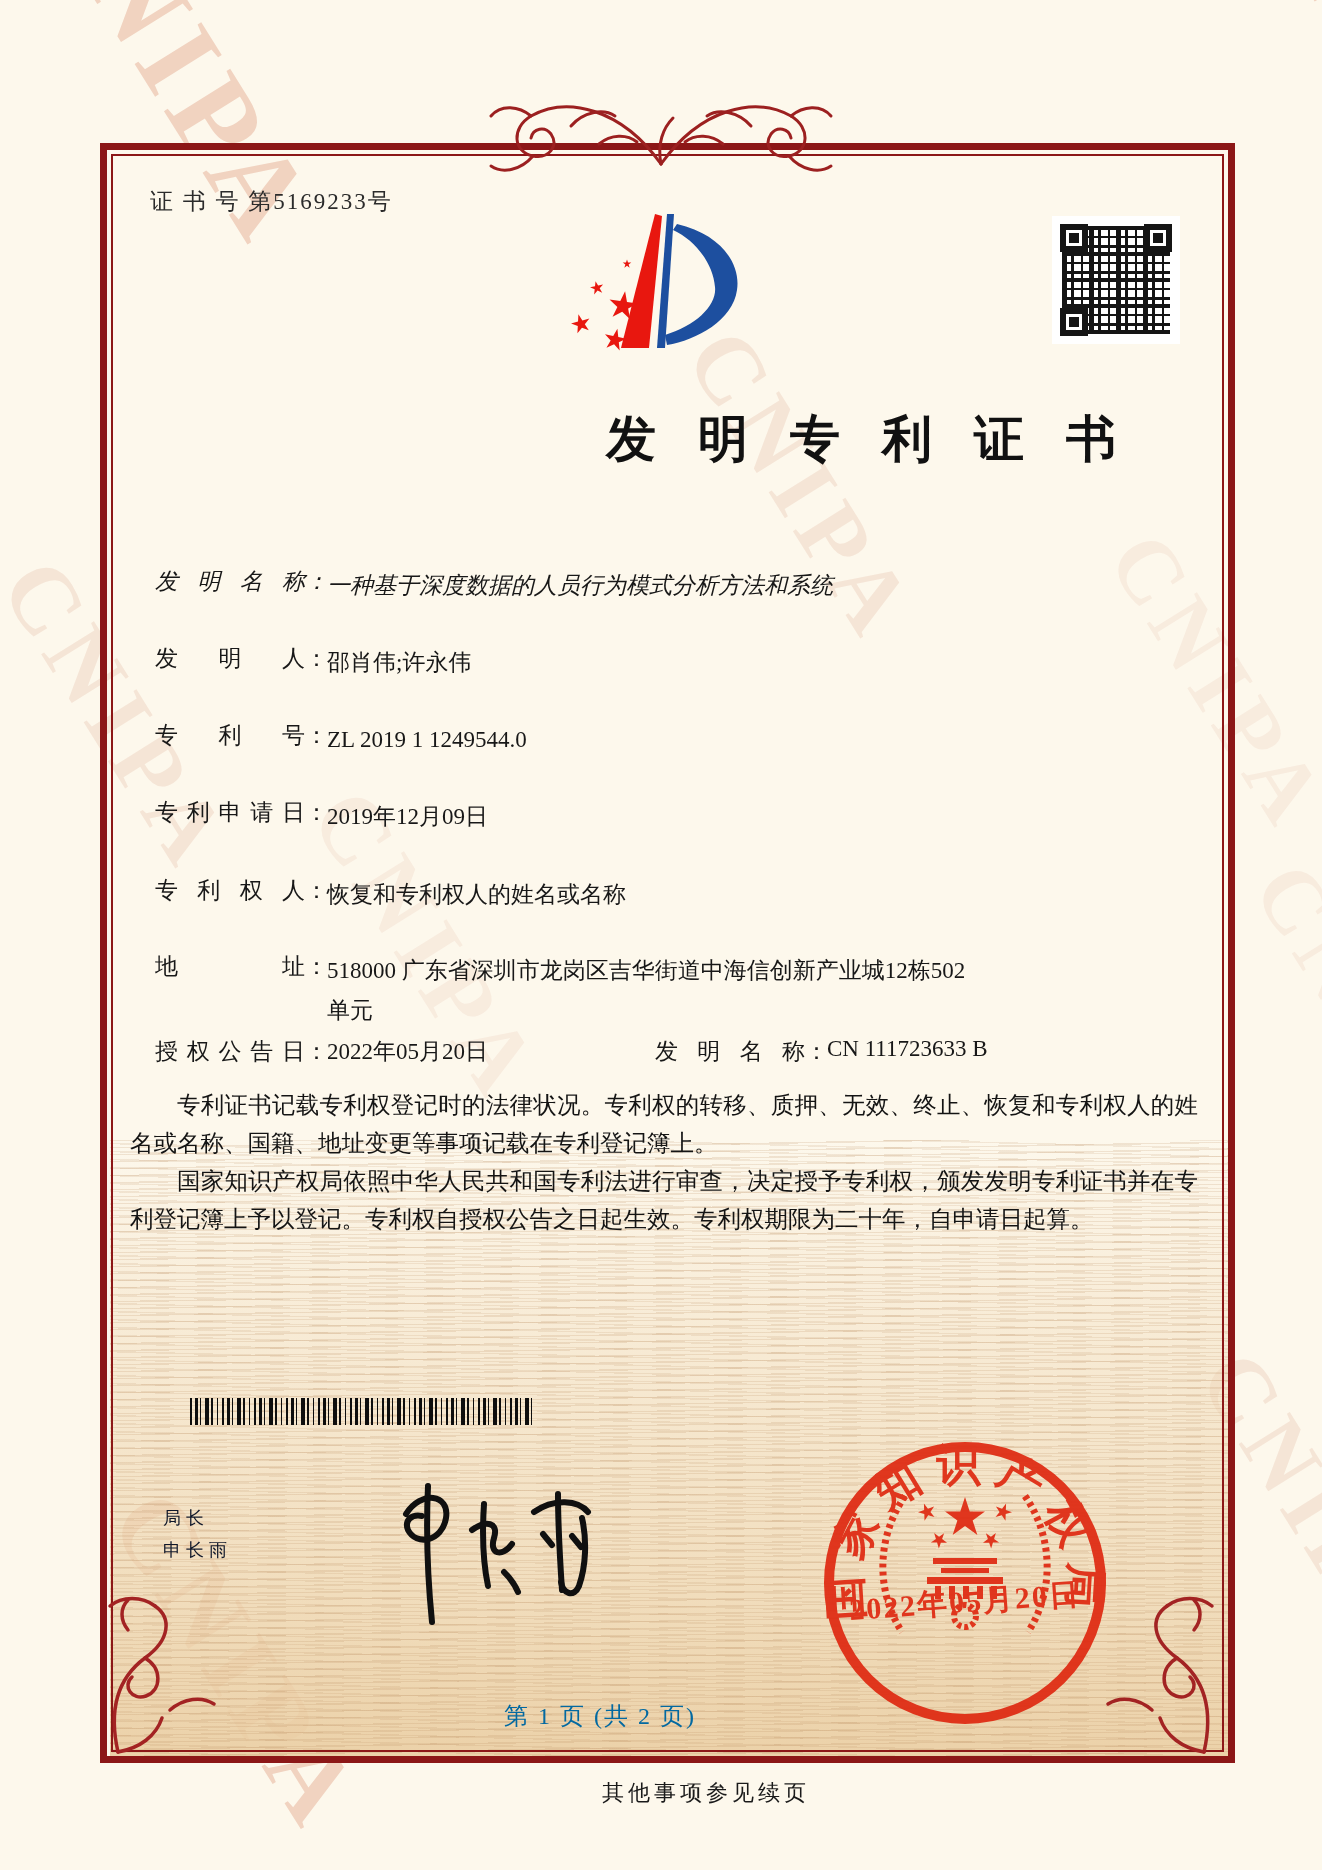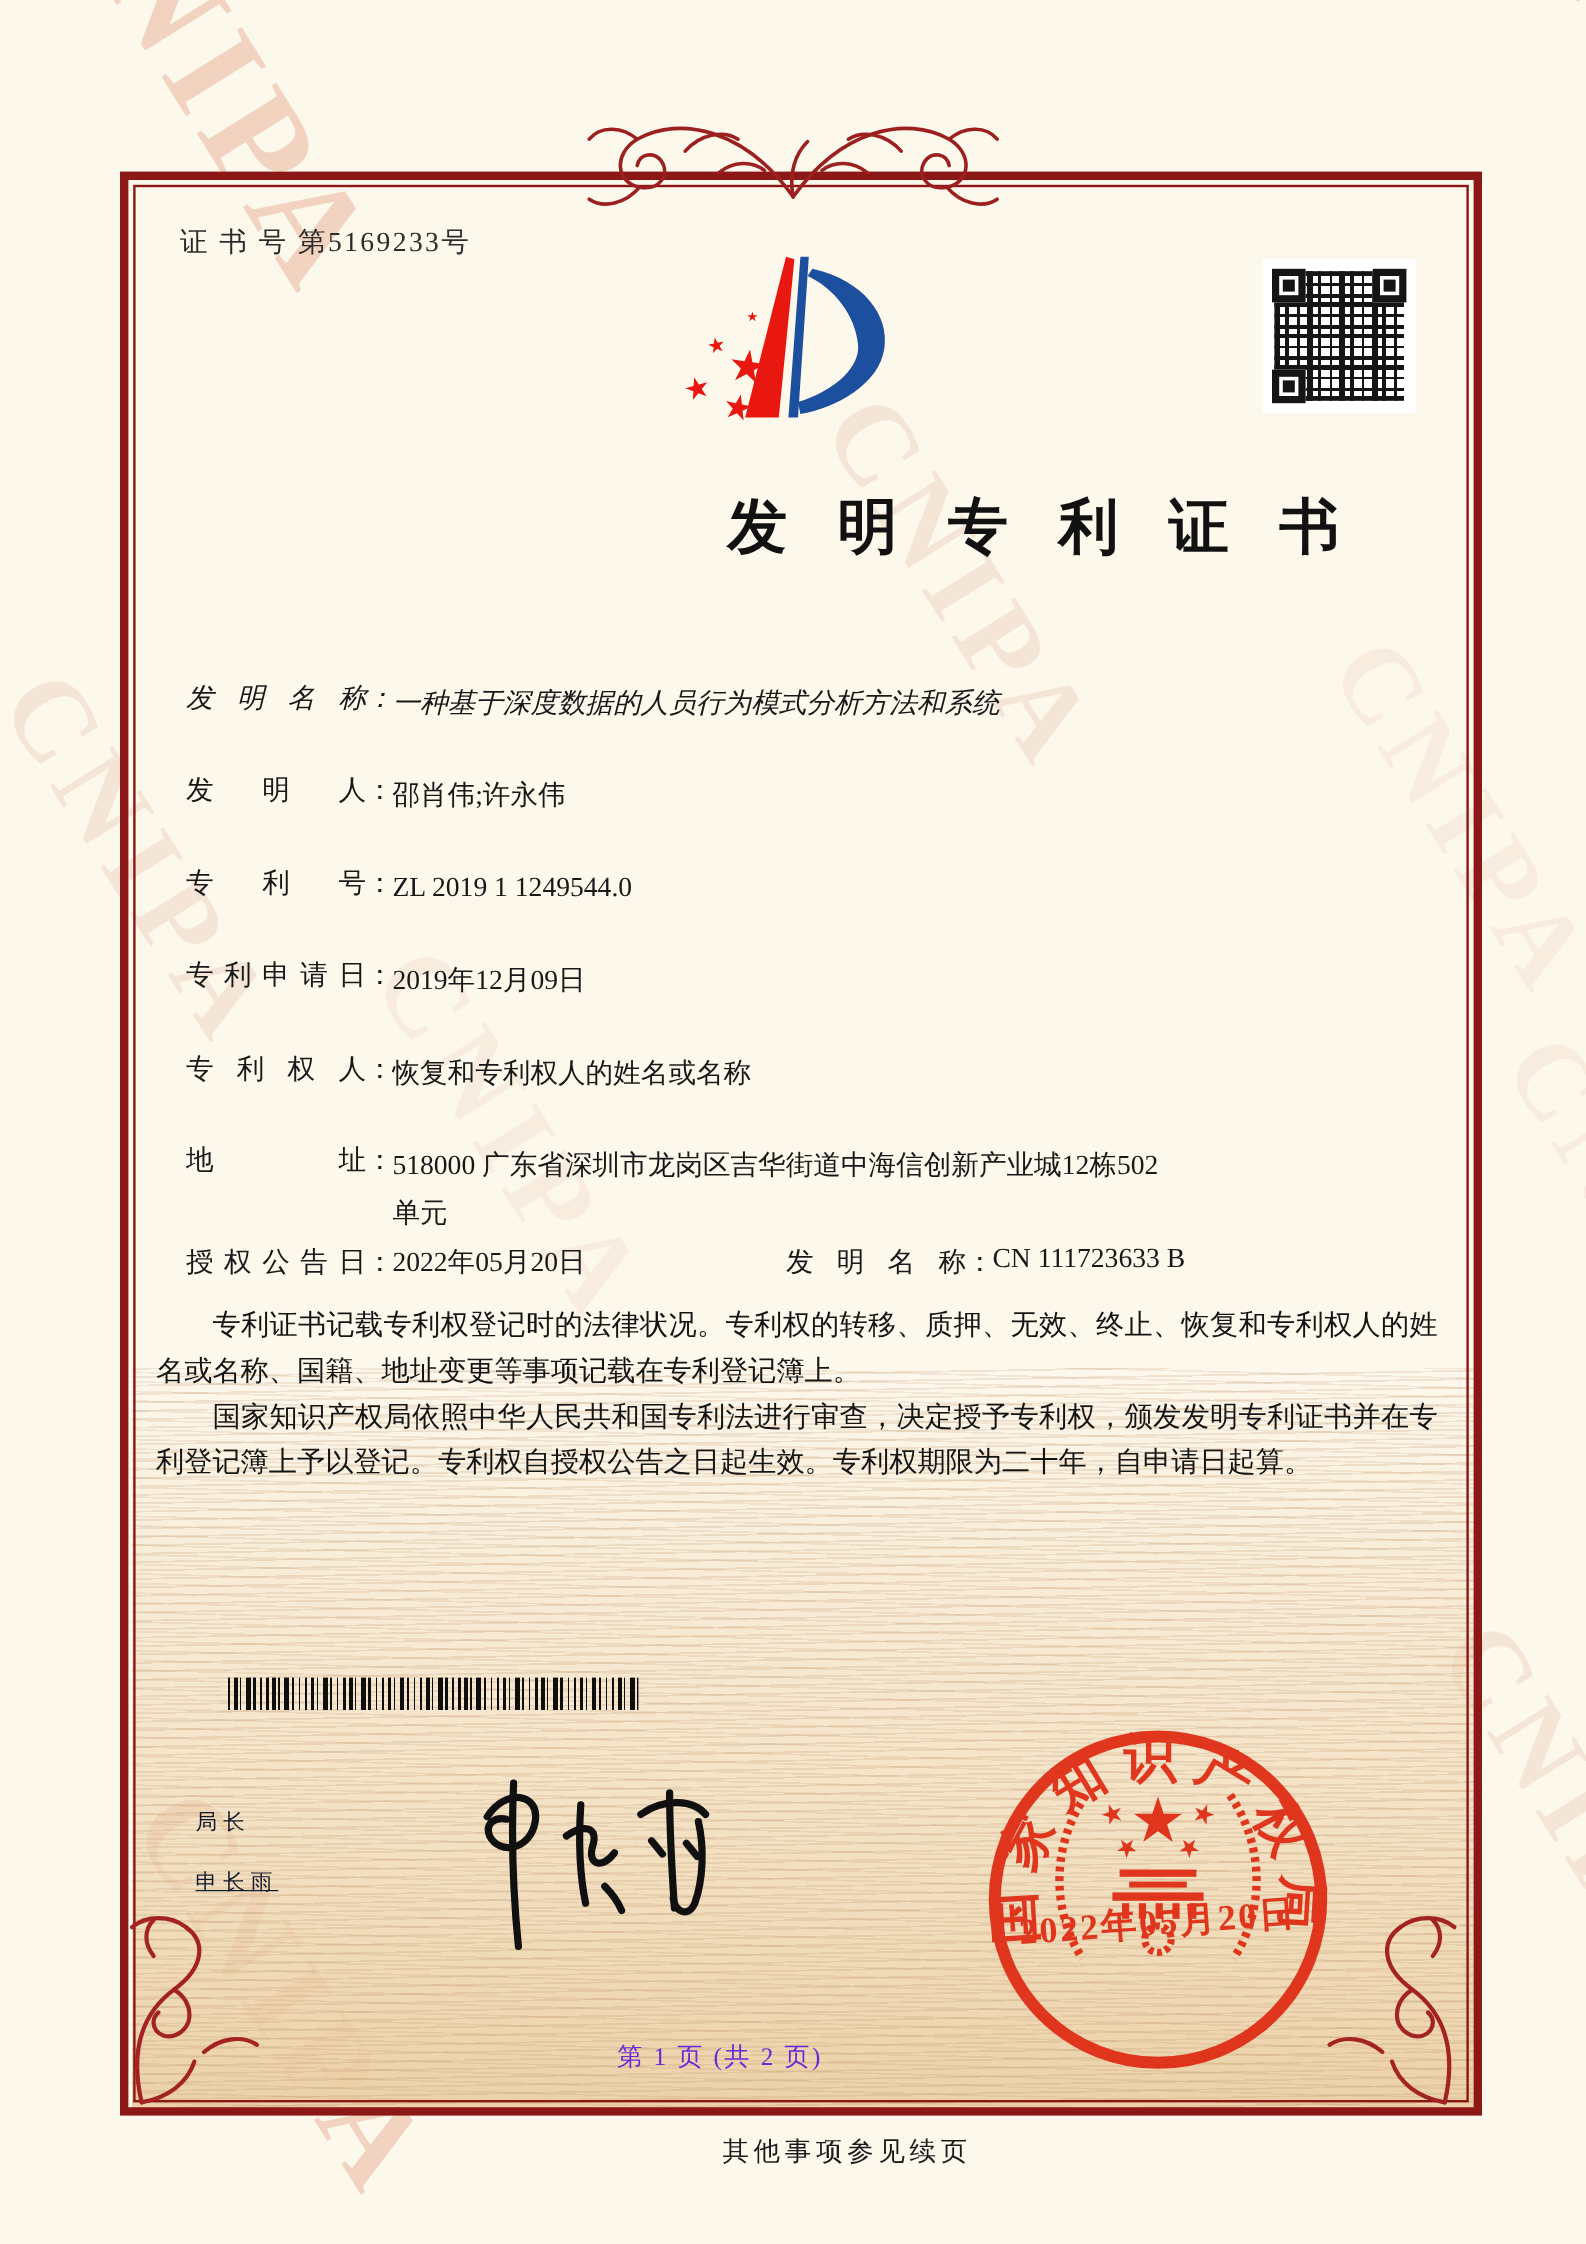--- a/index.html
+++ b/index.html
@@ -91,27 +91,27 @@
       #0e0e0e 15px 19px, transparent 19px 21px,
       #0e0e0e 21px 23px, transparent 23px 27px,
       #0e0e0e 27px 28px, transparent 28px 32px);
   }
   
   .official{
     position:absolute;left:163px;top:1506px;z-index:5;
     font-family:"Liberation Sans","DejaVu Sans",sans-serif;
     font-size:18px;color:#0f172a;letter-spacing:5px;
   }
-  .official .name{margin-top:26px;text-decoration:underline;}
+  .official .name{margin-top:8px;}
   .signature{position:absolute;left:386px;top:1472px;z-index:6;}
   .seal{position:absolute;left:812px;top:1430px;z-index:6;opacity:0.93;}
   
   .page-info{
     position:absolute;left:0;top:1700px;width:1200px;text-align:center;
-    font-size:21px;letter-spacing:2px;color:#6d28d9;z-index:5;
+    font-size:24px;letter-spacing:2px;color:#0369a1;z-index:5;
   }
   .note{
     position:absolute;left:0;top:1778px;width:1322px;text-align:center;
     font-size:22px;letter-spacing:4px;color:#1a1a1a;z-index:5;padding-left:45px;
   }
 </style>
 </head>
 <body>
 
 <div class="wm strong" style="left:-35px;top:-15px;font-size:120px;">CNIPA</div>

